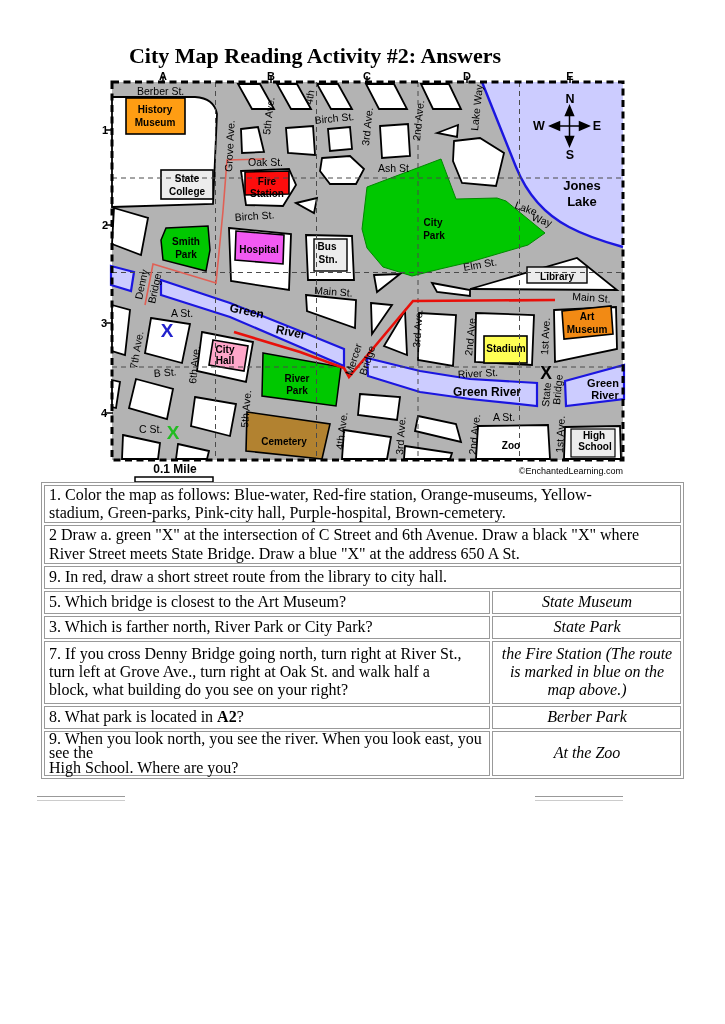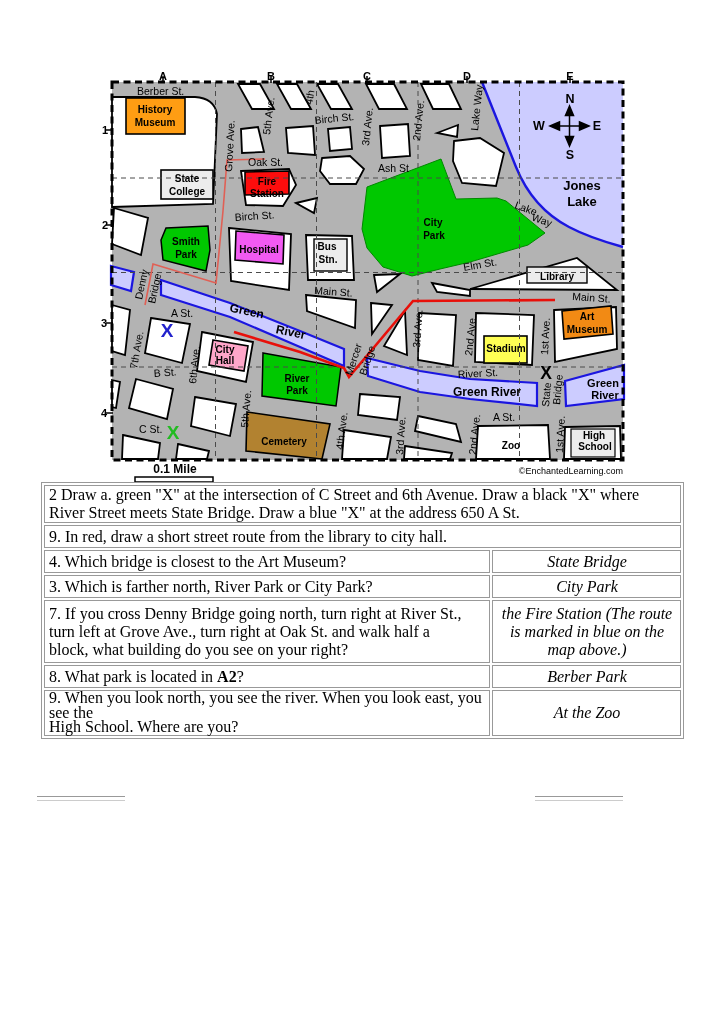--- a/index.html
+++ b/index.html
@@ -11,20 +11,21 @@
 #qtable{position:absolute;left:41px;top:482px;border-collapse:separate;border-spacing:2px;
   background:#fff;border:1px solid #999;width:643px;table-layout:fixed;}
 #qtable td{border:1px solid #999;font-size:16px;line-height:18.2px;color:#000;
   padding:0px 3px 0px 4px;vertical-align:middle;}
 #qtable td.a{text-align:center;font-style:italic;}
 </style>
 </head>
 <body>
 <div id="page">
 
+<div id="title">City Map Reading Activity #2: Answers</div>
 
 <svg id="mapsvg" width="725" height="500" viewBox="0 0 725 500">
 <g font-family="Liberation Sans, sans-serif">
 
 <rect x="112" y="82" width="511" height="378" fill="#b3b3b3"></rect>
 
 <path d="M482,82 C491,104 503,135 516,167 C529,199 548,216 569,227 C584,235 605,242 623,247 L623,82 Z" fill="#ccccff"></path>
 
 <path d="M482,82 C491,104 503,135 516,167 C529,199 548,216 569,227 C584,235 605,242 623,247" fill="none" stroke="#1b16e0" stroke-width="2.4"></path>
 
@@ -354,33 +355,36 @@
 <text x="623" y="474" font-size="9" fill="#000" text-anchor="end">©EnchantedLearning.com</text>
 </g>
 </svg>
 
 <table id="qtable">
 <colgroup>
         <col style="width:446px">
         <col style="width:189px">
       </colgroup>
 <tbody>
+        <tr>
+          <td colspan="2" style="height:36px">1. Color the map as follows: Blue-water, Red-fire station, Orange-museums, Yellow-<br>stadium, Green-parks, Pink-city hall, Purple-hospital, Brown-cemetery.</td>
+        </tr>
 <tr>
           <td colspan="2" style="height:36px">2 Draw a. green "X" at the intersection of C Street and 6th Avenue. Draw a black "X" where<br>River Street meets State Bridge. Draw a blue "X" at the address 650 A St.</td>
         </tr>
 <tr>
           <td colspan="2" style="height:21px">9. In red, draw a short street route from the library to city hall.</td>
         </tr>
 <tr>
-          <td style="height:21px">4. Which bridge is closest to the Art Museum?</td>
-          <td class="a">State Bridge</td>
+          <td style="height:21px">5. Which bridge is closest to the Art Museum?</td>
+          <td class="a">State Museum</td>
         </tr>
 <tr>
           <td style="height:21px">3. Which is farther north, River Park or City Park?</td>
-          <td class="a">City Park</td>
+          <td class="a">State Park</td>
         </tr>
 <tr>
           <td style="height:61px">7. If you cross Denny Bridge going north, turn right at River St.,<br>turn left at Grove Ave., turn right at Oak St. and walk half a<br>block, what building do you see on your right?</td>
           <td class="a">the Fire Station (The route<br>is marked in blue on the<br>map above.)</td>
         </tr>
 <tr>
           <td style="height:21px">8. What park is located in <b>A2</b>?</td>
           <td class="a">Berber Park</td>
         </tr>
 <tr>

